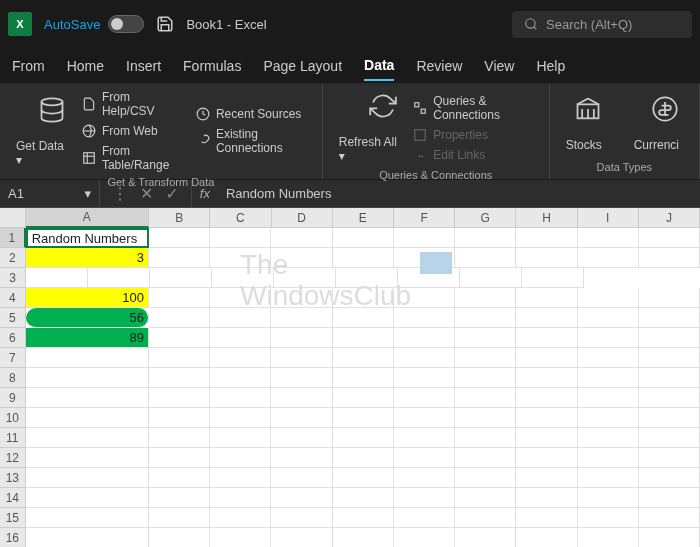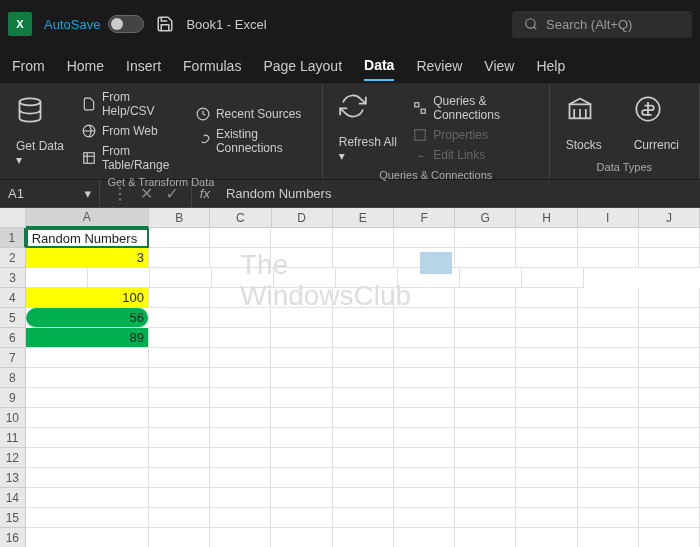--- a/index.html
+++ b/index.html
@@ -15,21 +15,21 @@
     .search-box { margin-left: auto; background: #2d2d2d; border-radius: 4px; padding: 6px 12px; display: flex; align-items: center; gap: 8px; color: #999; font-size: 13px; min-width: 180px; }
     
     .tabs { height: 36px; background: #1a1a1a; display: flex; align-items: center; padding: 0 12px; gap: 22px; border-bottom: 1px solid #2a2a2a; }
     .tab { color: #ccc; font-size: 14px; padding: 6px 0; cursor: pointer; }
     .tab.active { color: #fff; border-bottom: 2px solid #4cc2ff; font-weight: 600; }
     
     .ribbon { height: 96px; background: #2d2d2d; display: flex; border-bottom: 1px solid #1a1a1a; }
     .ribbon-group { display: flex; flex-direction: column; padding: 4px 8px; border-right: 1px solid #444; }
     .ribbon-group-content { flex: 1; display: flex; gap: 4px; }
     .ribbon-group-label { text-align: center; color: #aaa; font-size: 11px; padding: 2px 0; }
-    .ribbon-btn-large { display: flex; flex-direction: column; align-items: flex-start; justify-content: center; padding: 4px 8px; color: #ccc; font-size: 12px; cursor: pointer; gap: 15px; }
+    .ribbon-btn-large { display: flex; flex-direction: column; align-items: flex-end; justify-content: center; padding: 4px 8px; color: #ccc; font-size: 12px; cursor: pointer; gap: 15px; }
     .ribbon-btn-large svg { width: 28px; height: 28px; }
     .ribbon-btn-small { display: flex; align-items: center; gap: 6px; color: #ccc; font-size: 12px; padding: 2px 4px; cursor: pointer; }
     .ribbon-btn-small svg { width: 14px; height: 14px; flex-shrink: 0; }
     .ribbon-col { display: flex; flex-direction: column; gap: 2px; justify-content: center; }
     .ribbon-btn-small.disabled { color: #666; }
     
     .formula-bar { height: 28px; background: #2d2d2d; display: flex; align-items: center; border-bottom: 1px solid #444; }
     .name-box { width: 100px; padding: 0 8px; color: #ccc; font-size: 13px; display: flex; align-items: center; justify-content: space-between; border-right: 1px solid #444; height: 100%; }
     .fb-icons { display: flex; align-items: center; gap: 4px; padding: 0 8px; color: #888; border-right: 1px solid #444; height: 100%; }
     .fb-icons span { padding: 0 4px; cursor: pointer; }

